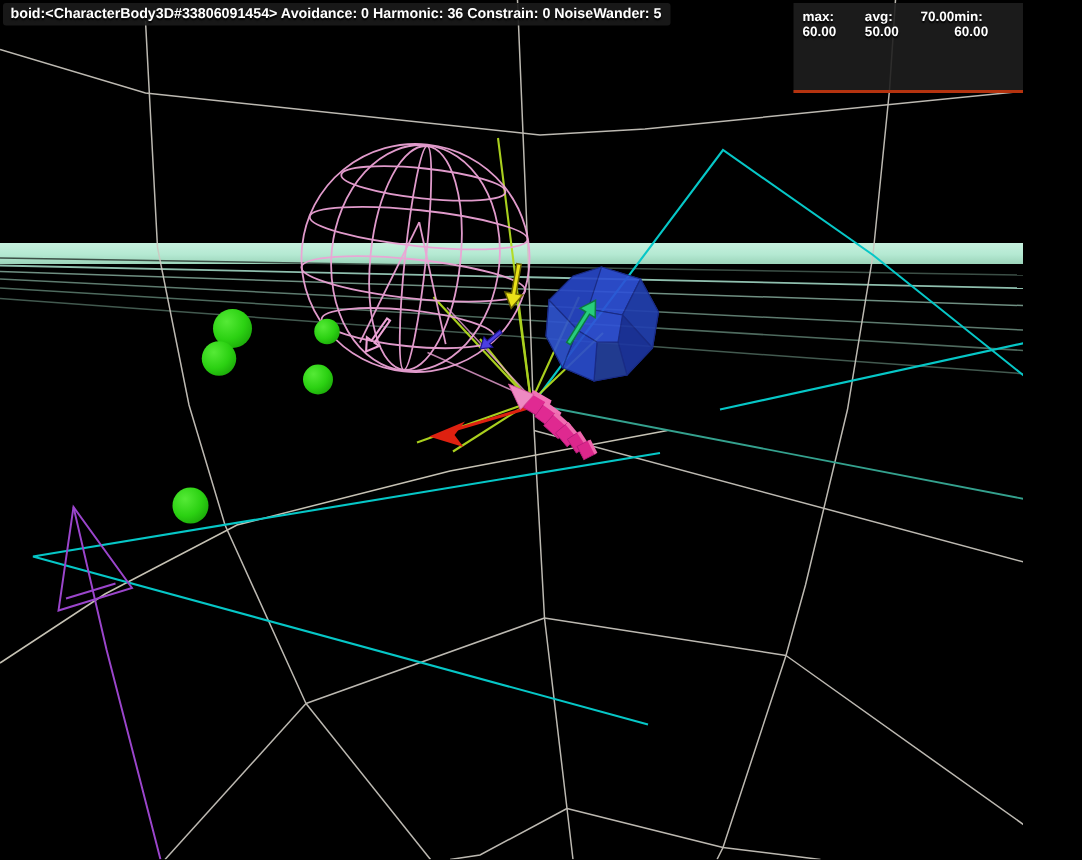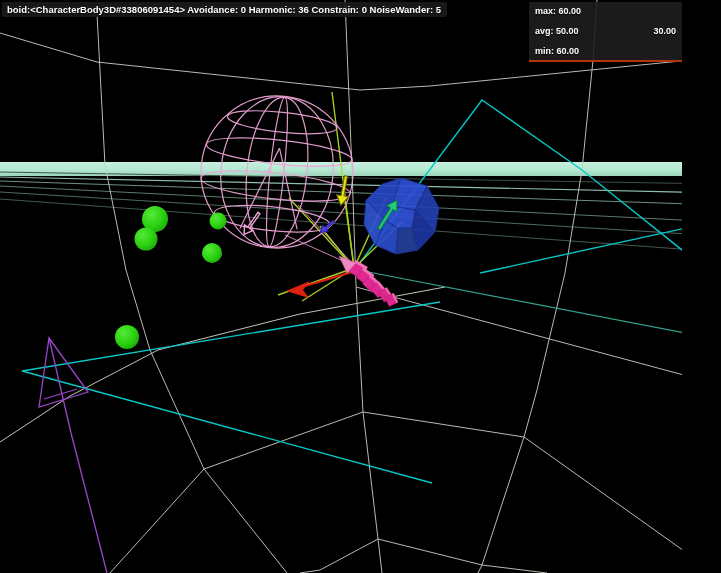--- a/index.html
+++ b/index.html
@@ -13,21 +13,21 @@
     background:rgba(26,26,26,0.92);
     color:#fff;font-size:9.5px;font-weight:bold;line-height:13px;
     padding:1px 6px 1px 5px;border-radius:2px;
     text-shadow:0 1px 1px #000;white-space:nowrap;
   }
   .stats-panel{
     position:absolute;right:0;top:2px;width:141px;height:50px;
     background:rgba(30,30,30,0.9);
     color:#fff;font-size:9px;font-weight:bold;
     padding:4px 6px 6px 6px;
-    display:flex;flex-direction:column;justify-content:space-between;
+    display:flex;flex-direction:row;justify-content:space-between;
   }
   .stats-row{display:flex;justify-content:space-between;text-shadow:0 1px 1px #000;}
   .stats-graph-line{position:absolute;left:0;bottom:0;width:100%;height:2px;background:#b5330f;}
 </style>
 </head>
 <body>
 
 <div id="viewport">
 
   <svg id="scene" width="721" height="573" viewBox="0 0 721 573">
@@ -183,21 +183,21 @@
   </svg>
 
   <div class="hud-badge">boid:&lt;CharacterBody3D#33806091454&gt; Avoidance: 0 Harmonic: 36 Constrain: 0 NoiseWander: 5</div>
 
   <div class="stats-panel">
     <div class="stats-row">
       <span>max: 60.00</span>
     </div>
     <div class="stats-row">
       <span>avg: 50.00</span>
-      <span>30.00</span>
+      <span>70.00</span>
     </div>
     <div class="stats-row">
       <span>min: 60.00</span>
     </div>
     <div class="stats-graph-line"></div>
   </div>
 
 </div>
 
 </body></html>

